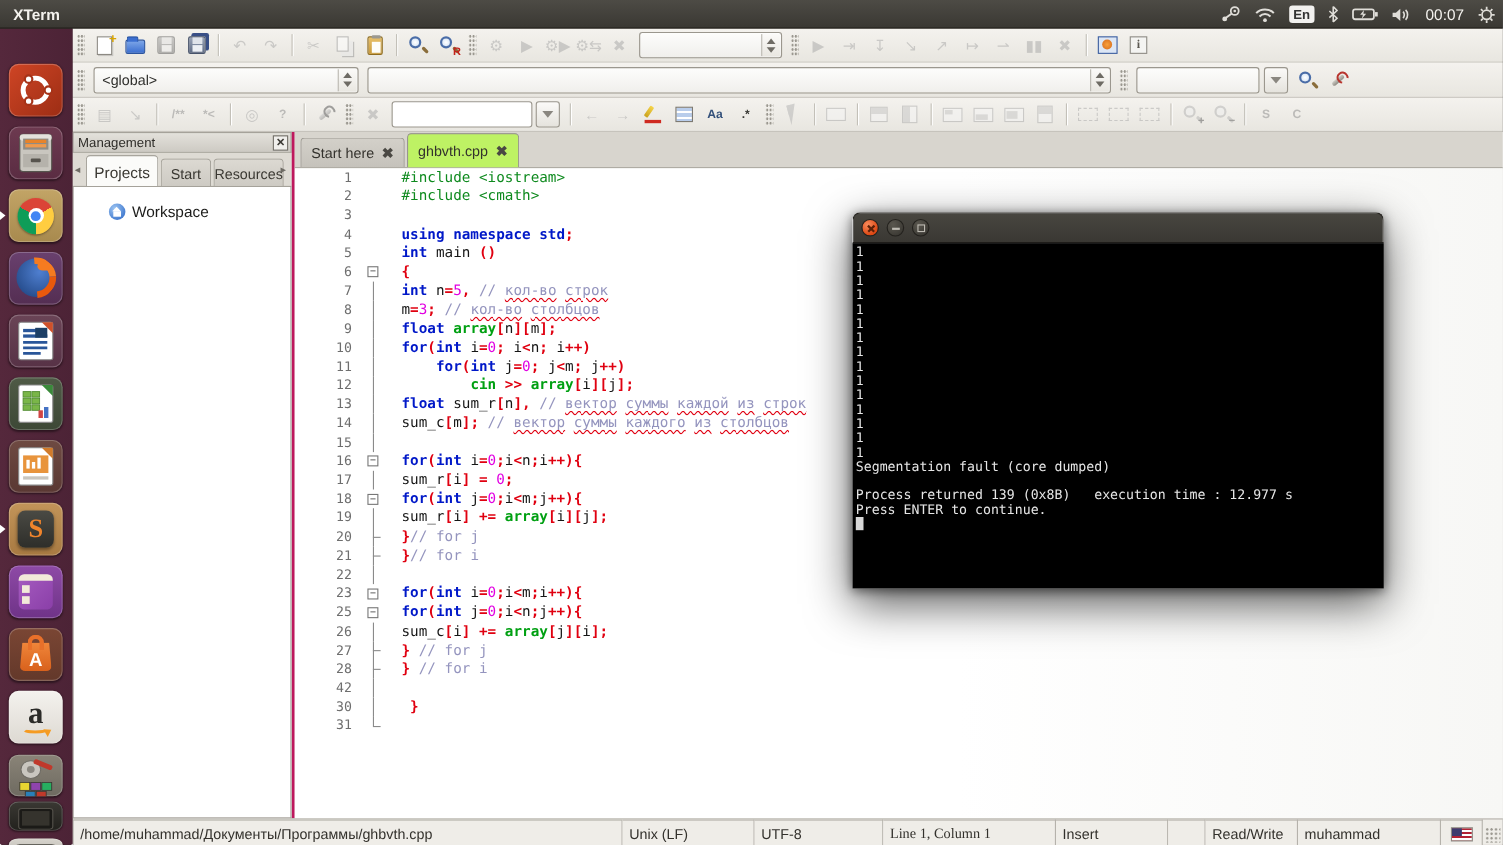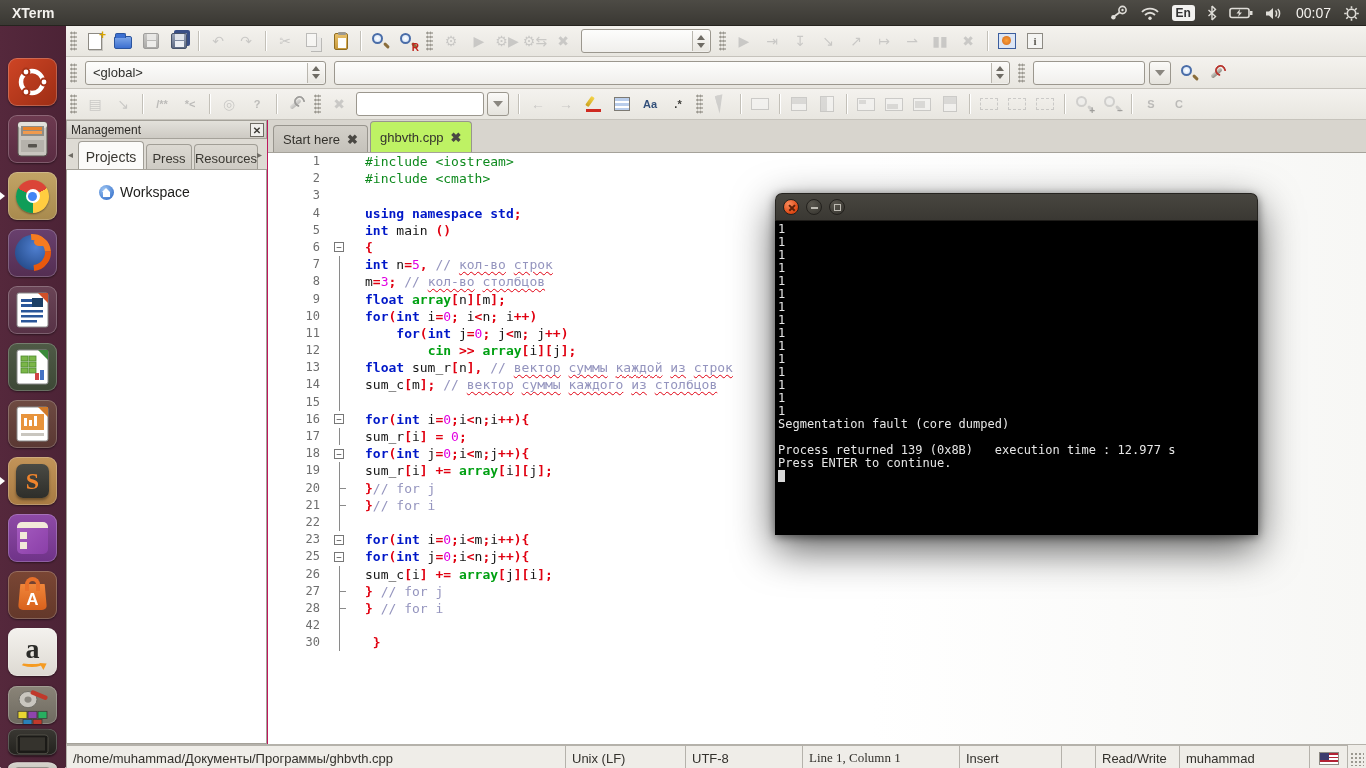--- a/index.html
+++ b/index.html
@@ -110,21 +110,21 @@
   .obox.panel2 { width:18px; height:13px; position:relative; }
   .obox.panel2:before { content:""; position:absolute; left:1px; bottom:1px; right:4px; height:5px; background:#c9c6bf; }
   .obox.panel3 { width:18px; height:13px; position:relative; }
   .obox.panel3:before { content:""; position:absolute; left:1px; top:2px; width:10px; bottom:2px; background:#c9c6bf; }
   .obox.panel4 { width:14px; height:16px; background:linear-gradient(180deg,#c9c6bf 50%,#f6f5f2 50%); }
   .obox.dash, .obox.dash2, .obox.dash3 { width:18px; height:12px; border-style:dashed; background:transparent; }
 
   
   .main { position:absolute; left:0; top:94px; width:1300px; height:624px; background:#e9e7e2; }
   .mgmt { position:absolute; left:0; top:0; width:202px; height:624px; background:#e9e7e2;
-    border-right:1px solid #be185d; }
+    border-right:3px solid #be185d; }
   .mgmt-head { height:19px; background:linear-gradient(#e3e1db,#cdcac3); border:1px solid #a5a29a;
     display:flex; align-items:center; font-size:12px; color:#2e2c28; padding:0 4px; position:relative; }
   .mgmt-close { position:absolute; right:2px; top:2px; width:14px; height:14px; border:1px solid #6e6b64;
     background:#f0efec; display:flex; align-items:center; justify-content:center; font-size:10px;
     font-weight:bold; color:#3c3a35; }
   .mgmt-tabs { height:31px; position:relative; border-bottom:1px solid #a5a29a; background:#dedbd4; overflow:hidden; }
   .mtab { position:absolute; top:5px; height:27px; font-size:13px; color:#3a3832; display:flex;
     align-items:center; justify-content:center; border:1px solid #a19e96; border-bottom:none;
     border-radius:4px 4px 0 0; background:linear-gradient(#dcd9d2,#ccc9c2); }
   .mtab.active { background:#fbfbf9; top:2px; height:30px; font-size:14px; }
@@ -565,21 +565,21 @@
 
     <div class="main">
       <div class="mgmt">
         <div class="mgmt-head">
           <span>Management</span>
           <span class="mgmt-close">✕</span>
         </div>
         <div class="mgmt-tabs" id="mgmtTabs">
             <span class="tab-scroll" style="left: 2px;">◂</span>
             <div class="mtab active" style="left: 12px; width: 66px;">Projects</div>
-            <div class="mtab" style="left: 80px; width: 46px;">Press</div>
+            <div class="mtab" style="left: 80px; width: 46px;">Start</div>
             <div class="mtab" style="left: 128px; width: 64px;">Resources</div>
             <span class="tab-scroll" style="right: 2px;">▸</span>
           </div>
         <div class="mgmt-body">
           <div class="ws-item">
             <span class="ws-ico"></span>
             <span>Workspace</span>
           </div>
         </div>
       </div>
@@ -618,20 +618,21 @@
             <div class="cl"><span class="num">20</span><span class="fold"><span class="fv"></span><span class="fh"></span></span><span class="src"><span class="tok-op">}</span><span class="tok-cmt">// for j</span></span></div>
             <div class="cl"><span class="num">21</span><span class="fold"><span class="fv"></span><span class="fh"></span></span><span class="src"><span class="tok-op">}</span><span class="tok-cmt">// for i</span></span></div>
             <div class="cl"><span class="num">22</span><span class="fold"><span class="fv"></span></span><span class="src"></span></div>
             <div class="cl"><span class="num">23</span><span class="fold"><span class="fb">−</span></span><span class="src"><span class="tok-kw">for</span><span class="tok-op">(</span><span class="tok-kw">int</span><span class="tok-id"> i</span><span class="tok-op">=</span><span class="tok-num">0</span><span class="tok-op">;</span><span class="tok-id">i</span><span class="tok-op">&lt;</span><span class="tok-id">m</span><span class="tok-op">;</span><span class="tok-id">i</span><span class="tok-op">++){</span></span></div>
             <div class="cl"><span class="num">25</span><span class="fold"><span class="fb">−</span></span><span class="src"><span class="tok-kw">for</span><span class="tok-op">(</span><span class="tok-kw">int</span><span class="tok-id"> j</span><span class="tok-op">=</span><span class="tok-num">0</span><span class="tok-op">;</span><span class="tok-id">i</span><span class="tok-op">&lt;</span><span class="tok-id">n</span><span class="tok-op">;</span><span class="tok-id">j</span><span class="tok-op">++){</span></span></div>
             <div class="cl"><span class="num">26</span><span class="fold"><span class="fv"></span></span><span class="src"><span class="tok-id">sum_c</span><span class="tok-op">[</span><span class="tok-id">i</span><span class="tok-op">]</span><span class="tok-op"> += </span><span class="tok-lib">array</span><span class="tok-op">[</span><span class="tok-id">j</span><span class="tok-op">][</span><span class="tok-id">i</span><span class="tok-op">];</span></span></div>
             <div class="cl"><span class="num">27</span><span class="fold"><span class="fv"></span><span class="fh"></span></span><span class="src"><span class="tok-op">}</span><span class="tok-id"> </span><span class="tok-cmt">// for j</span></span></div>
             <div class="cl"><span class="num">28</span><span class="fold"><span class="fv"></span><span class="fh"></span></span><span class="src"><span class="tok-op">}</span><span class="tok-id"> </span><span class="tok-cmt">// for i</span></span></div>
             <div class="cl"><span class="num">42</span><span class="fold"><span class="fv"></span></span><span class="src"></span></div>
             <div class="cl"><span class="num">30</span><span class="fold"><span class="fv"></span></span><span class="src"><span class="tok-op"> }</span></span></div>
+            <div class="cl"><span class="num">31</span><span class="fold"><span class="fvh"></span><span class="fh"></span></span><span class="src"></span></div>
           </div>
       </div>
     </div>
 
     <div class="status" id="statusBar">
         <div class="scell" style="width: 500px; flex: 0 0 auto;">
           <span>/home/muhammad/Документы/Программы/ghbvth.cpp</span>
         </div>
         <div class="scell" style="width: 120px; flex: 0 0 auto;">
           <span>Unix (LF)</span>

